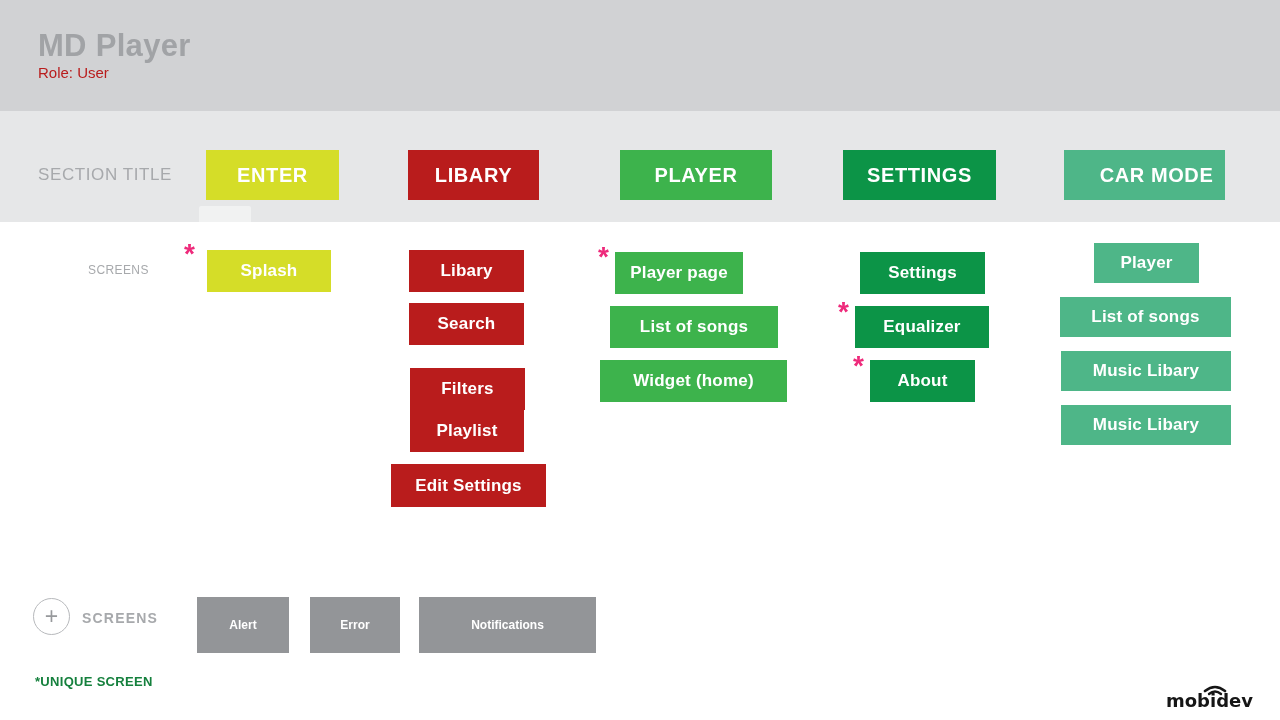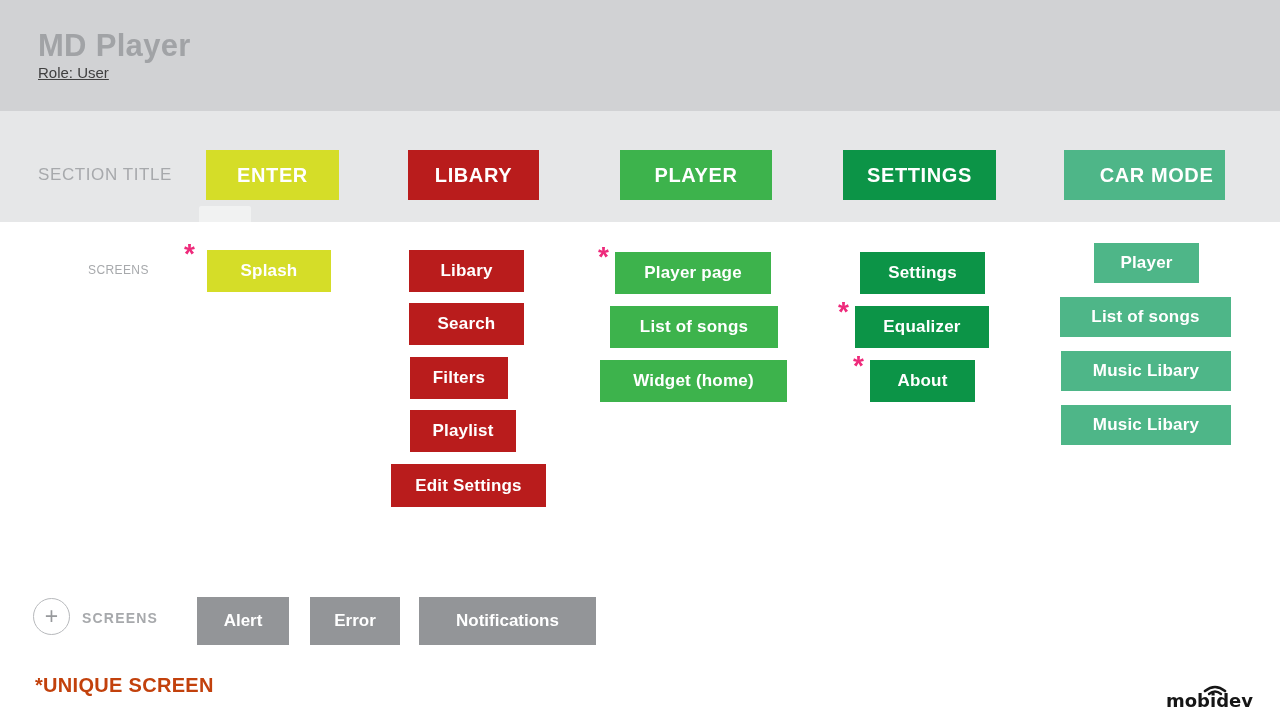--- a/index.html
+++ b/index.html
@@ -4,21 +4,21 @@
 <style>
   html,body{margin:0;padding:0;background:#fff;}
   #stage{
     position:relative;width:1280px;height:720px;overflow:hidden;
     font-family:"Liberation Sans","DejaVu Sans",sans-serif;
     background:#ffffff;
   }
   
   .app-header{position:absolute;left:0;top:0;width:1280px;height:111px;background:#d1d2d4;}
   .app-title{position:absolute;left:38px;top:28px;font-size:31px;font-weight:700;color:#a1a3a6;letter-spacing:.3px;}
-  .app-subtitle{position:absolute;left:38px;top:64px;font-size:15px;font-weight:400;color:#404040;text-decoration:underline;}
+  .app-subtitle{position:absolute;left:38px;top:64px;font-size:15px;font-weight:400;color:#b91c1c;}
   
   .section-strip{position:absolute;left:0;top:111px;width:1280px;height:111px;background:#e6e7e8;}
   .row-label{position:absolute;color:#a7a9ac;}
   .section-title-label{left:38px;top:165px;font-size:17px;letter-spacing:.6px;}
   .screens-row-label{left:88px;top:263px;font-size:12px;letter-spacing:.4px;color:#a7a9ac;}
   
   .btn{
     position:absolute;display:flex;align-items:center;justify-content:center;
     color:#fff;font-weight:700;box-sizing:border-box;cursor:pointer;
   }
@@ -34,23 +34,23 @@
   .enter-tab{position:absolute;left:199px;top:206px;width:52px;height:16px;background:rgba(255,255,255,.45);border-radius:2px 2px 0 0;}
   
   .star{position:absolute;color:#ee2a7b;font-size:28px;font-weight:700;line-height:1;}
   
   .plus-circle{
     position:absolute;left:33px;top:598px;width:37px;height:37px;border:1.5px solid #b7b9bc;
     border-radius:50%;display:flex;align-items:center;justify-content:center;
     color:#97999c;font-size:23px;font-weight:300;box-sizing:border-box;cursor:pointer;background:#fff;
   }
   .extra-screens-label{left:82px;top:610px;font-size:14px;font-weight:700;letter-spacing:1.2px;}
-  .gray-btn{height:48px;top:597px;font-size:17px;}
+  .gray-btn{height:56px;top:597px;font-size:12px;}
   
-  .footnote{position:absolute;left:35px;top:674px;font-size:20px;font-weight:700;color:#c2410c;letter-spacing:.3px;}
+  .footnote{position:absolute;left:35px;top:674px;font-size:13px;font-weight:700;color:#15803d;letter-spacing:.3px;}
   .logo{position:absolute;left:1164px;top:682px;width:102px;height:28px;}
 </style>
 </head>
 <body>
 
 <div id="stage">
 
   <div class="app-header">
     <div class="app-title">MD Player</div>
     <div class="app-subtitle">Role: User</div>
@@ -66,26 +66,26 @@
   <div class="btn section-btn c-gsea" style="left:1064px;width:161px;padding-left:24px;">CAR MODE</div>
   <div class="enter-tab"></div>
 
   <div class="row-label screens-row-label">SCREENS</div>
 
   <span class="star" style="left:184px;top:240px;">*</span>
   <div class="btn tile c-yellow" style="left:207px;top:250px;width:124px;">Splash</div>
 
   <div class="btn tile c-glight" style="left:409px;top:250px;width:115px;">Libary</div>
   <div class="btn tile c-glight" style="left:409px;top:303px;width:115px;">Search</div>
-  <div class="btn tile c-glight" style="left:410px;top:357px;width:98px;">Filters</div>
-  <div class="btn tile c-glight" style="left:410px;top:410px;width:106px;">Playlist</div>
+  <div class="btn tile c-glight" style="left:410px;top:368px;width:115px;">Filters</div>
+  <div class="btn tile c-glight" style="left:410px;top:410px;width:114px;">Playlist</div>
   <div class="btn tile c-glight" style="left:391px;top:464px;width:155px;height:43px;">Edit Settings</div>
 
   <span class="star" style="left:598px;top:243px;">*</span>
-  <div class="btn tile c-gmid" style="left:615px;top:252px;width:156px;">Player page</div>
+  <div class="btn tile c-gmid" style="left:615px;top:252px;width:128px;">Player page</div>
   <div class="btn tile c-gmid" style="left:610px;top:306px;width:168px;">List of songs</div>
   <div class="btn tile c-gmid" style="left:600px;top:360px;width:187px;">Widget (home)</div>
 
   <div class="btn tile c-gdark" style="left:860px;top:252px;width:125px;">Settings</div>
   <span class="star" style="left:838px;top:298px;">*</span>
   <div class="btn tile c-gdark" style="left:855px;top:306px;width:134px;">Equalizer</div>
   <span class="star" style="left:853px;top:352px;">*</span>
   <div class="btn tile c-gdark" style="left:870px;top:360px;width:105px;">About</div>
 
   <div class="btn tile-sm c-gsea" style="left:1094px;top:243px;width:105px;">Player</div>

